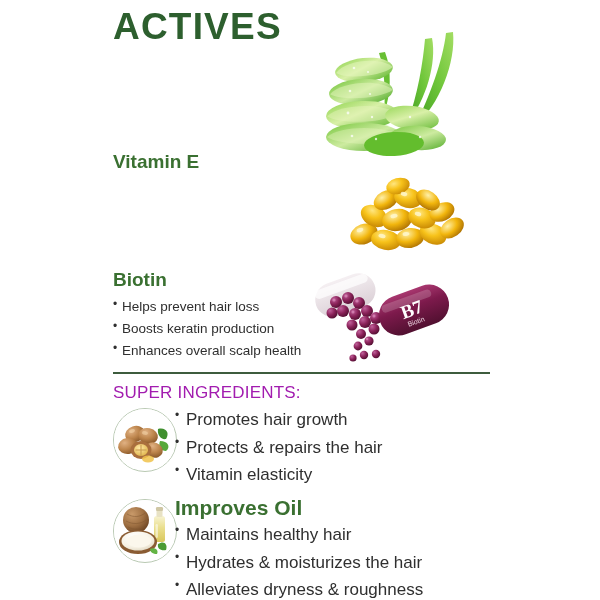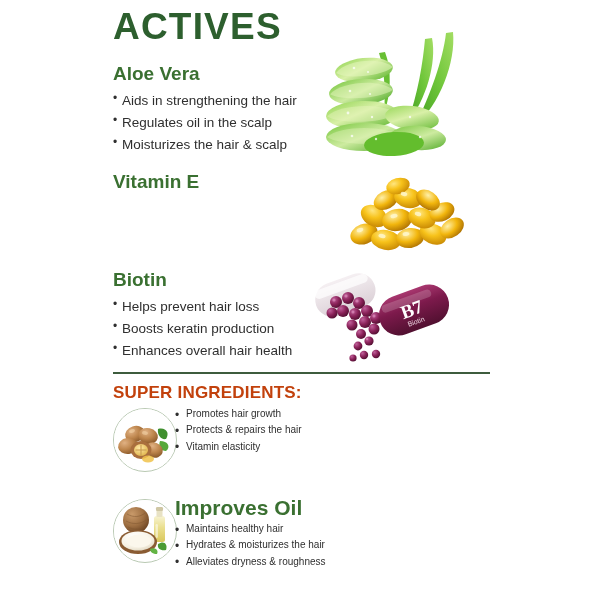--- a/index.html
+++ b/index.html
@@ -45,57 +45,49 @@
 
   
   .divider{
     position:absolute;left:113px;top:372px;
     width:377px;height:2px;background:#3d5c3d;
   }
 
   
   .super-title{
     position:absolute;left:113px;top:383px;
-    font-size:17px;font-weight:bold;
-    color:#c2410c;letter-spacing:.2px;
+    font-size:17px;font-weight:normal;
+    color:#a21caf;letter-spacing:.2px;
   }
   .si{position:absolute;left:113px;}
   .si-icon{
     position:absolute;left:0;top:0;
     width:62px;height:62px;border-radius:50%;
     border:1px solid #b9c9b3;
     background:#ffffff;
     overflow:hidden;
   }
   .si-body{position:absolute;left:62px;top:-2px;}
   .si-title{
     font-size:21px;font-weight:bold;color:#3a7031;
     line-height:1.05;margin:0 0 2px 0;
   }
-  .si-body .bullets li{padding-left:11px;font-size:10px;line-height:1.63;}
+  .si-body .bullets li{padding-left:11px;font-size:17px;line-height:1.63;}
 
   
   .art{position:absolute;}
   svg{display:block;overflow:visible;}
 </style>
 </head>
 <body>
 
 <div class="page">
 
   <div class="main-title">ACTIVES</div>
 
-  <div class="sec" style="top:64px;">
-    <div class="sec-title">Aloe Vera</div>
-    <ul class="bullets">
-      <li>Aids in strengthening the hair</li>
-      <li>Regulates oil in the scalp</li>
-      <li>Moisturizes the hair &amp; scalp</li>
-    </ul>
-  </div>
 
   <div class="art" style="left:306px;top:18px;width:185px;height:140px;">
     <svg width="185" height="140" viewBox="0 0 185 140">
       <defs>
         <linearGradient id="leafG" x1="0" y1="1" x2="1" y2="0">
           <stop offset="0%" stop-color="#3d9c20"></stop>
           <stop offset="55%" stop-color="#6fc63a"></stop>
           <stop offset="100%" stop-color="#a3dd63"></stop>
         </linearGradient>
         <linearGradient id="sliceG" x1="0" y1="0" x2="1" y2="1">
@@ -138,21 +130,21 @@
         <circle cx="42" cy="95" r="1.4"></circle>
           <circle cx="66" cy="99" r="1.2"></circle>
         <circle cx="46" cy="118" r="1.3"></circle>
           <circle cx="70" cy="121" r="1.2"></circle>
         <circle cx="104" cy="99" r="1.2"></circle>
           <circle cx="114" cy="119" r="1.2"></circle>
       </g>
     </svg>
   </div>
 
-  <div class="sec" style="top:172px;">
+  <div class="sec" style="top:152px;">
     <div class="sec-title">Vitamin E</div>
   </div>
 
   <div class="art" style="left:334px;top:176px;width:135px;height:85px;">
     <svg width="135" height="85" viewBox="0 0 135 85">
       <defs>
         <radialGradient id="pillG" cx="35%" cy="30%" r="75%">
           <stop offset="0%" stop-color="#ffe680"></stop>
           <stop offset="45%" stop-color="#f7c21a"></stop>
           <stop offset="100%" stop-color="#c98a04"></stop>
@@ -189,21 +181,21 @@
         <ellipse cx="70" cy="18" rx="3.3" ry="2" transform="rotate(12 70 18)"></ellipse>
       </g>
     </svg>
   </div>
 
   <div class="sec" style="top:270px;">
     <div class="sec-title">Biotin</div>
     <ul class="bullets">
       <li>Helps prevent hair loss</li>
       <li>Boosts keratin production</li>
-      <li>Enhances overall hair health</li>
+      <li>Enhances overall scalp health</li>
     </ul>
   </div>
 
   <div class="art" style="left:306px;top:268px;width:150px;height:100px;">
     <svg width="150" height="100" viewBox="0 0 150 100">
       <defs>
         <linearGradient id="capG" x1="0" y1="0" x2="0" y2="1">
           <stop offset="0%" stop-color="#a8376f"></stop>
           <stop offset="40%" stop-color="#7d1a4c"></stop>
           <stop offset="100%" stop-color="#511030"></stop>

